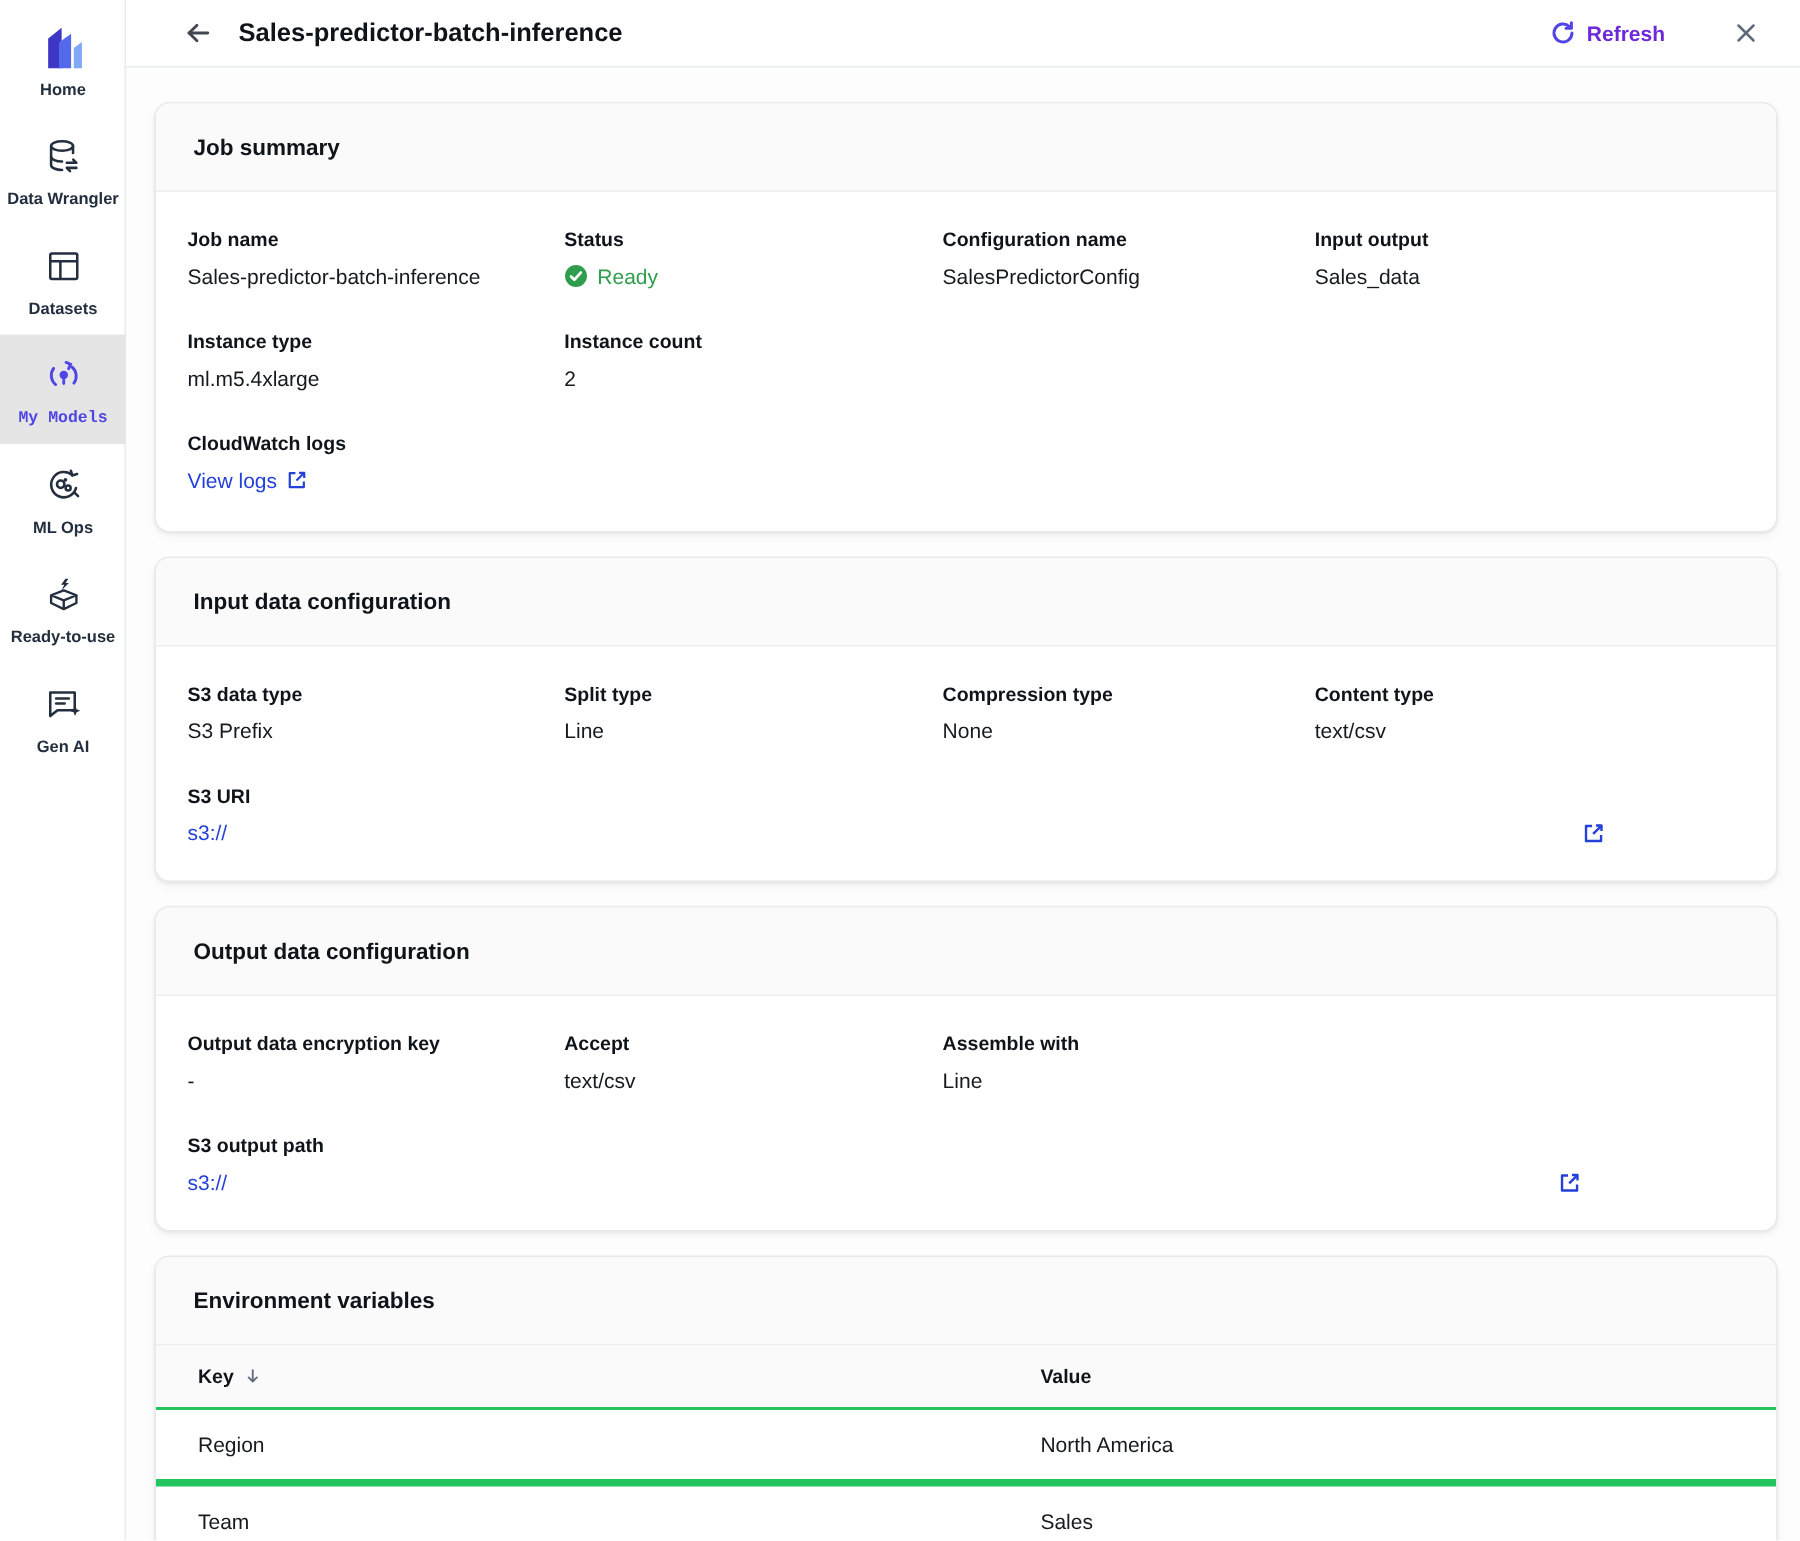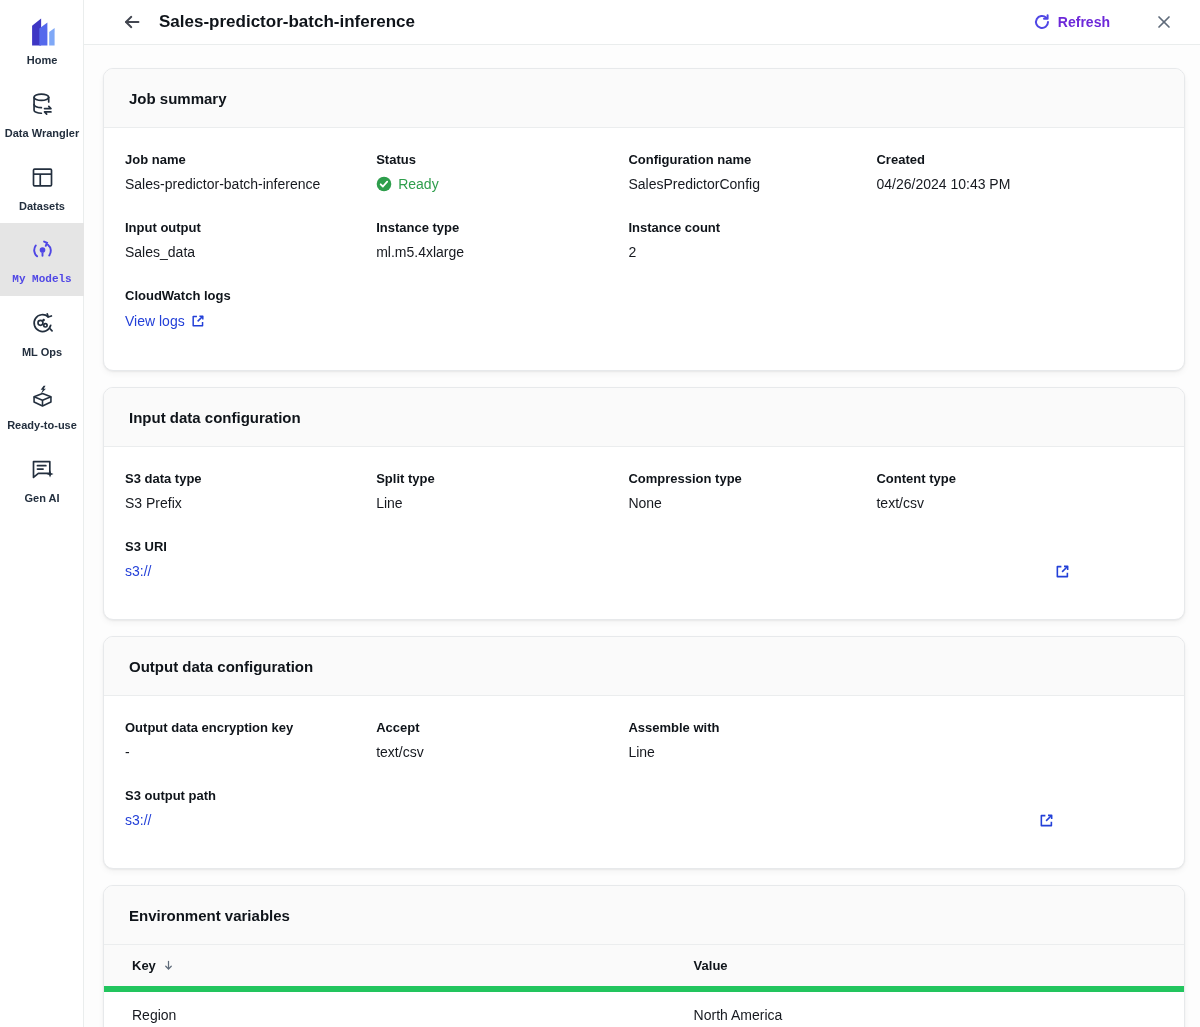--- a/index.html
+++ b/index.html
@@ -44,21 +44,21 @@
 
   
   .content { padding:23px 15px 0 19px; overflow:hidden; }
   .card {
     background:#fff; border:1px solid #e7e9eb; border-radius:10px;
     box-shadow:0 1px 2px rgba(0,0,0,.06), 0 3px 6px rgba(0,0,0,.04);
     margin-bottom:16px; overflow:hidden;
   }
   .card-header { background:#fafafa; border-bottom:1px solid #ebedee; padding:17px 21px 16px; }
   .card-title { margin:4px; font-size:15px; font-weight:bold; color:#0f141a; }
-  .card-body { padding:24px 21px 40px; }
+  .card-body { padding:24px 21px 24px; }
 
   .grid4 { display:grid; grid-template-columns:24.2% 24.3% 23.9% 27.6%; row-gap:28px; }
   .field-label { font-size:13px; font-weight:bold; color:#0f141a; margin-bottom:9px; }
   .field-value { font-size:14px; color:#16191f; }
 
   .status-value { display:flex; align-items:center; gap:6px; color:#2E9E4C; font-size:14px; }
 
   a.link, .link {
     color:#2340D8; font-size:14px; text-decoration:none; cursor:pointer;
     display:inline-flex; align-items:center; gap:6px;
@@ -66,21 +66,21 @@
   .s3-block { margin-top:28px; }
   .s3-line { display:flex; align-items:center; justify-content:space-between; margin-top:0; }
   .ext-icon-btn { color:#2340D8; cursor:pointer; display:flex; align-items:center; }
   .ext-right-input { margin-right:93px; }
   .ext-right-output { margin-right:109px; }
 
   
   table.env-table { width:100%; border-collapse:collapse; }
   .env-table th {
     text-align:left; font-size:13px; font-weight:bold; color:#0f141a;
-    background:#fafafa; padding:13px 10px 13px 28px; border-bottom:6px solid #22c55e;
+    background:#fafafa; padding:13px 10px 13px 28px; border-bottom:2px solid #22c55e;
   }
   .env-table th.col-key { width:52%; }
   .env-table td {
     font-size:14px; color:#16191f; padding:15px 10px 15px 28px;
     border-bottom:5px solid #22c55e;
   }
   .env-table tr:last-child td { border-bottom:none; }
   .sort-wrap { display:inline-flex; align-items:center; gap:6px; cursor:pointer; }
 
   svg { display:block; }
@@ -224,24 +224,20 @@
                 <svg width="16" height="16" viewBox="0 0 16 16">
                   <circle cx="8" cy="8" r="7.3" fill="#2E9E4C"></circle>
                   <path d="M4.7 8.3l2.2 2.2 4.3-4.8" stroke="#fff" stroke-width="1.8" fill="none" stroke-linecap="round" stroke-linejoin="round"></path>
                 </svg>
                 <span>Ready</span>
               </div>
             </div>
             <div class="field">
               <div class="field-label">Configuration name</div>
               <div class="field-value">SalesPredictorConfig</div>
-            </div>
-            <div class="field">
-              <div class="field-label">Created</div>
-              <div class="field-value">04/26/2024 10:43 PM</div>
             </div>
 
             <div class="field">
               <div class="field-label">Input output</div>
               <div class="field-value">Sales_data</div>
             </div>
             <div class="field">
               <div class="field-label">Instance type</div>
               <div class="field-value">ml.m5.4xlarge</div>
             </div>

